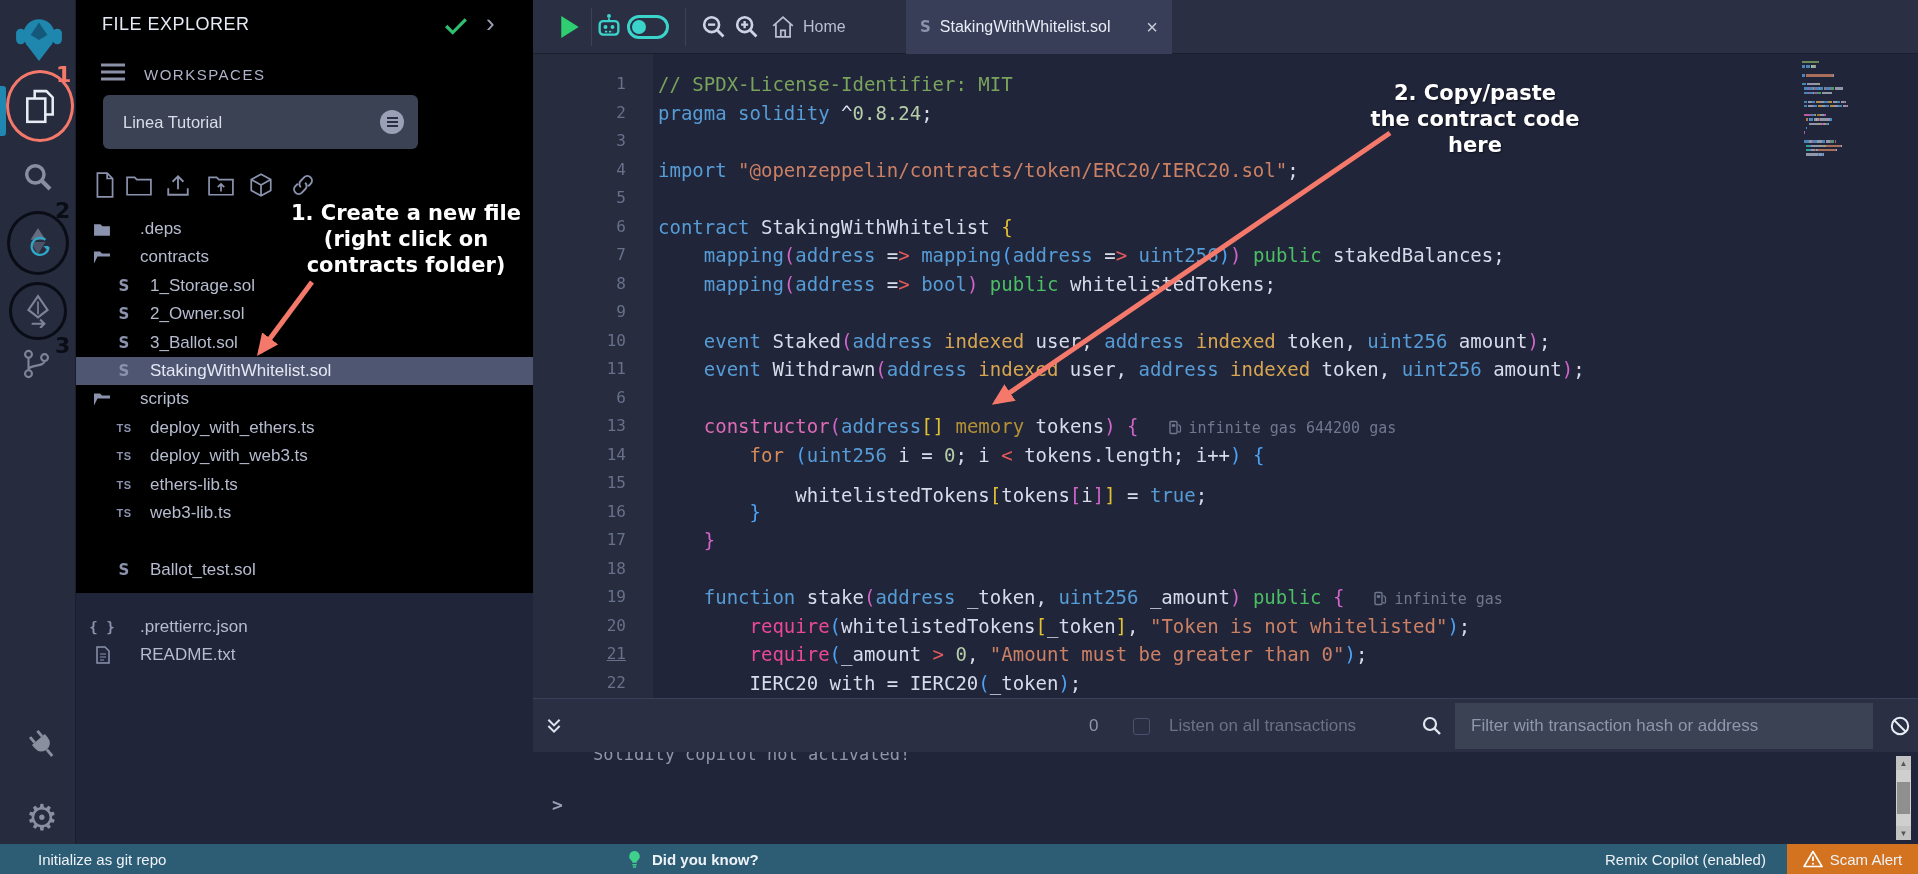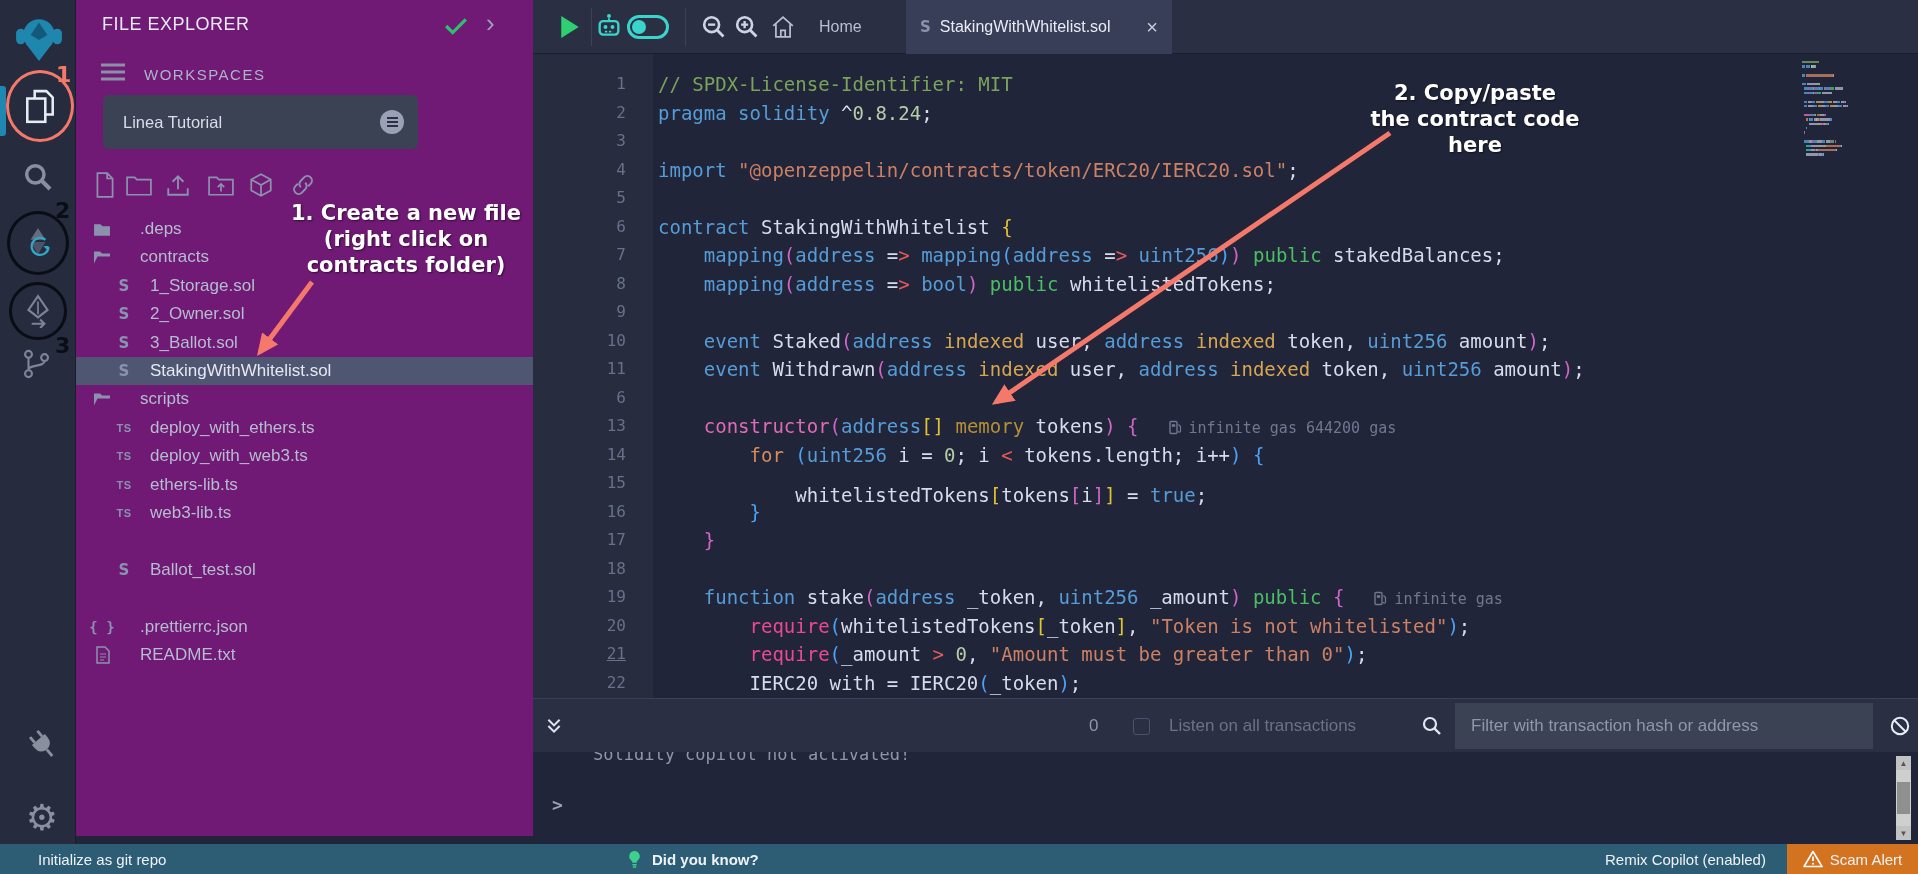--- a/index.html
+++ b/index.html
@@ -14,21 +14,21 @@
   .ring1{left:6px;top:70px;width:68px;height:72px;border:3.5px solid #f4796b}
   .ring2{left:7px;top:211px;width:62px;height:64px;border:3px solid #0a0d16}
   .ring3{left:9px;top:282px;width:58px;height:58px;border:3px solid #0a0d16}
   .digit{position:absolute;font:bold 22px "DejaVu Sans",sans-serif;z-index:6}
   .digit1{left:56px;top:62px;color:#f4796b}
   .digit2{left:55px;top:198px;color:#0a0d16}
   .digit3{left:55px;top:333px;color:#0a0d16}
   .gear-glyph{font-size:36px;color:#8a8f9f;line-height:1}
 
   
-  .panel{position:absolute;left:76px;top:0;width:457px;height:836px;background:#701a75;z-index:4}
+  .panel{position:absolute;left:76px;top:0;width:457px;height:593px;background:#000000;z-index:4}
   .fe-title{position:absolute;left:26px;top:14px;font-size:18px;font-weight:500;color:#e6eaf5;letter-spacing:.5px}
   .fe-check{position:absolute;left:368px;top:16px}
   .fe-chevron{position:absolute;left:410px;top:8px;font-size:26px;color:#9aa0b5}
   .ws-row{position:absolute;left:24px;top:62px;display:flex;align-items:center;gap:18px}
   .ws-label{font-size:15px;color:#adb3c9;letter-spacing:1.5px}
   .ws-box{position:absolute;left:27px;top:95px;width:315px;height:54px;background:#3b4254;border-radius:6px;display:flex;align-items:center;padding:0 14px 0 20px}
   .ws-name{font-size:16.5px;color:#d9dde9;flex:1}
   .ws-btn{width:24px;height:24px;border-radius:50%;background:#9aa0b5;display:flex;flex-direction:column;justify-content:center;align-items:center;gap:2px}
   .ws-btn i{display:block;width:11px;height:2px;background:#2a2f44}
   .fe-tools{position:absolute;left:0;top:170px;width:100%;height:32px}
@@ -46,21 +46,21 @@
   .json-glyph{font:bold 14px "DejaVu Sans Mono",monospace;color:#8a92ad}
   .sol-glyph{font:bold 15px "DejaVu Sans",sans-serif;color:#8a92ad}
 
   
   .main{position:absolute;left:533px;top:0;width:1385px;height:844px;background:#21253a;z-index:3}
   .toolbar{position:absolute;left:0;top:0;width:100%;height:54px;background:#2a2f44;border-bottom:1px solid #1b1f2d}
   .tb-item{position:absolute;top:0;height:54px;display:flex;align-items:center;justify-content:center}
   .tb-sep{position:absolute;top:8px;width:1px;height:38px;background:#3c4259}
   .toggle{width:42px;height:24px;border:3px solid #3bd4cb;border-radius:13px;position:relative}
   .toggle i{position:absolute;left:2px;top:2px;width:14px;height:14px;border-radius:50%;background:#3bd4cb}
-  .home-label{font-size:16px;color:#b9bfd3;margin-left:24px}
+  .home-label{font-size:16px;color:#b9bfd3;margin-left:8px}
   .tab{position:absolute;left:373px;top:0;width:266px;height:54px;background:#383e58;display:flex;align-items:center;padding:0 14px;gap:9px}
   .tab-title{font-size:16px;color:#e9ecf5;white-space:nowrap}
   .tab-close{margin-left:auto;font-size:20px;color:#c5cad9;line-height:1;cursor:pointer}
   .codearea{position:absolute;left:0;top:54px;width:100%;height:644px;overflow:hidden;background:#21253a}
   .gutter-band{position:absolute;left:0;top:0;width:120px;height:100%;background:#272c3f}
   .ln{position:absolute;left:0;width:93px;text-align:right;font:16px "DejaVu Sans Mono",monospace;line-height:28.5px;color:#68708a}
   .code-line{position:absolute;left:125px;height:28.5px;white-space:pre;font:19px "DejaVu Sans Mono",monospace;line-height:28.5px}
   .tok-pl{color:#d8dcea}.tok-kw{color:#569cd6}.tok-com{color:#7aa35c}.tok-str{color:#cc8064}
   .tok-num{color:#b5cea8}.tok-grn{color:#4bbf63}.tok-orn{color:#d7a651}.tok-olv{color:#b39036}
   .tok-red{color:#e45a5a}.tok-cons{color:#dd6bb5}.tok-ctrl{color:#d68c5a}.tok-req{color:#ec4899}

